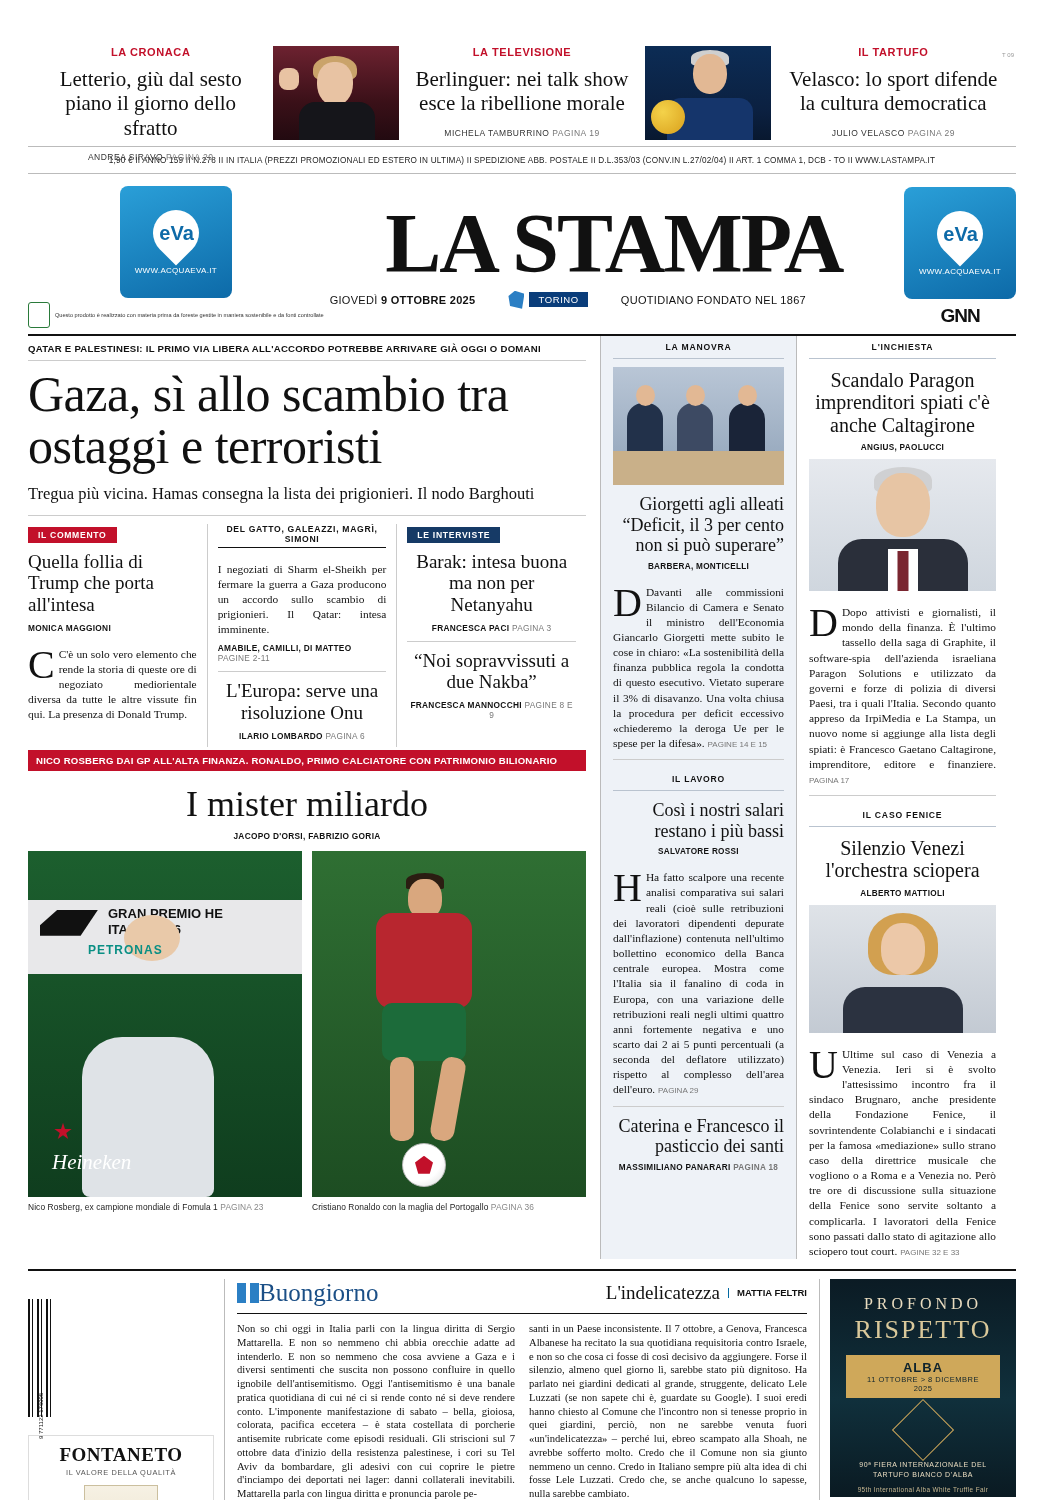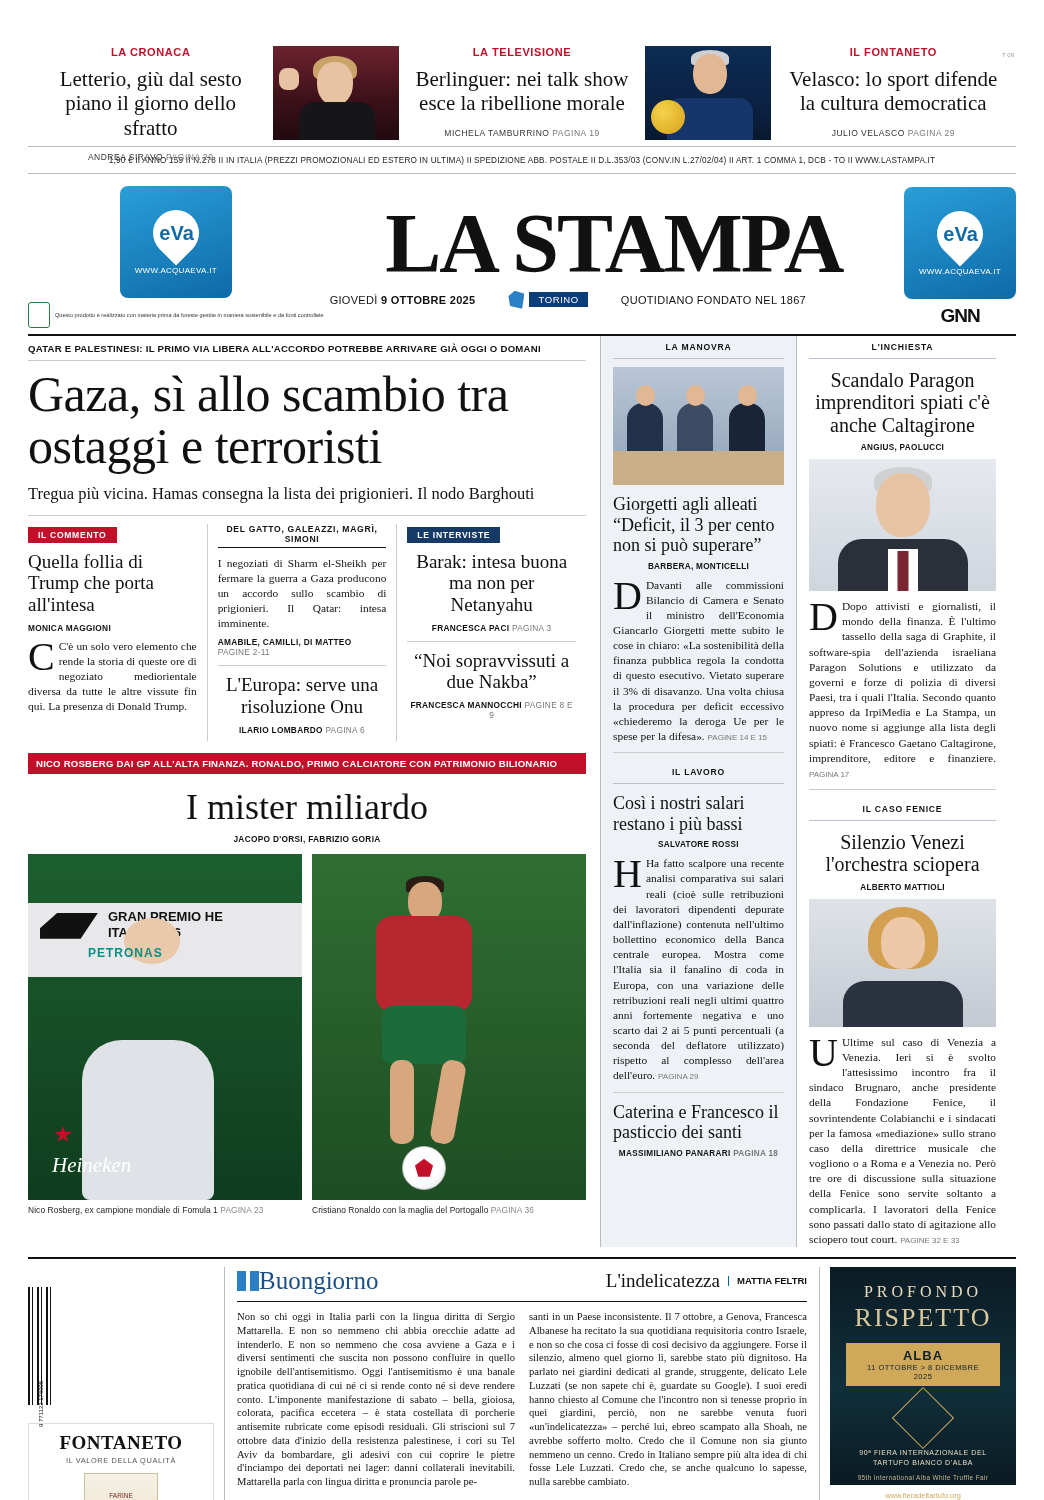--- a/index.html
+++ b/index.html
@@ -107,49 +107,49 @@
     font-family:"Liberation Sans", sans-serif; font-size:8.6px; font-weight:bold;
     letter-spacing:.7px; color:#fff; background:#c2102a; display:inline-block;
     padding:3px 10px; margin-bottom:8px;
   }
   .tag.dark { background:#163a66; }
   .tag.plain { background:none; color:#111; border-bottom:1px solid #111; padding:0 0 3px 0; display:block; text-align:center; }
   .sub-h { font-size:19px; line-height:1.14; margin:0 0 7px 0; }
   .sub-h.c { text-align:center; }
   .byl { font-family:"Liberation Sans", sans-serif; font-size:8.3px; font-weight:bold; letter-spacing:.3px; margin-bottom:6px; }
   .byl .pg { color:#777; font-weight:normal; }
-  .bodytext { font-size:11.4px; line-height:1.33; text-align:justify; hyphens:auto; }
+  .bodytext { font-size:11.4px; line-height:1.33; text-align:justify; hyphens:auto;margin-top:14px; }
   .bodytext .dropcap {
     float:left; font-size:40px; line-height:.82; padding:2px 4px 0 0; font-weight:normal;
   }
 
   
   .redbar {
     background:#c2102a; color:#fff; font-family:"Liberation Sans", sans-serif;
     font-size:9.6px; font-weight:bold; letter-spacing:.2px;
-    padding:5px 8px; margin-top:12px;
+    padding:5px 8px; margin-top:3px;
   }
   h2.lead2 { font-size:36px; text-align:center; margin:12px 0 6px 0; font-weight:normal; }
   .byl.c { text-align:center; }
 
   .photos { display:flex; gap:10px; margin-top:10px; }
   .photo { position:relative; overflow:hidden; }
   .photo .cap {
     font-family:"Liberation Sans", sans-serif; font-size:8.4px; color:#222;
     padding-top:5px; letter-spacing:.1px;
   }
   .photo .cap .pg { color:#888; }
 
   
   .modtag {
     font-family:"Liberation Sans", sans-serif; font-size:8.6px; font-weight:bold;
     letter-spacing:.8px; color:#111; text-align:center; padding:6px 0 6px 0;
     border-bottom:1px solid #b9c3cf;
   }
-  .modtitle { font-size:18px; line-height:1.14; text-align:left; margin:9px 0 6px 0; }
+  .modtitle { font-size:18px; line-height:1.14; text-align:right; margin:9px 0 6px 0; }
   .modbyl { font-family:"Liberation Sans", sans-serif; font-size:8.2px; font-weight:bold; text-align:center; letter-spacing:.3px; margin-bottom:7px; }
 
   
   .cTitle { font-size:20px; line-height:1.12; text-align:center; margin:10px 0 7px 0; }
 
   
   .bottom { display:flex; margin-top:10px; border-top:2px solid #111; padding-top:8px; gap:0; }
   .adleft { width:196px; padding-right:10px; display:flex; gap:6px;flex-direction:column; }
   .barcode { width:26px; height:150px; display:flex; flex-direction:column; justify-content:flex-end; }
   .barcode .bars { height:118px; background:repeating-linear-gradient(90deg,#111 0 2px,#fff 2px 4px,#111 4px 5px,#fff 5px 9px); }
@@ -280,21 +280,21 @@
     </div>
 
     <div class="tz-photo ph-vel">
       <div class="hair"></div>
       <div class="face"></div>
       <div class="body"></div>
       <div class="ball"></div>
     </div>
 
     <div class="teaser">
-      <div class="kicker">IL FONTANETO</div>
+      <div class="kicker">IL TARTUFO</div>
       <h3>Velasco: lo sport difende la cultura democratica</h3>
       <div class="byline">
         <span>JULIO VELASCO</span>
         <span class="pg">PAGINA 29</span>
       </div>
     </div>
   </div>
 
   <div class="topline"></div>
 

